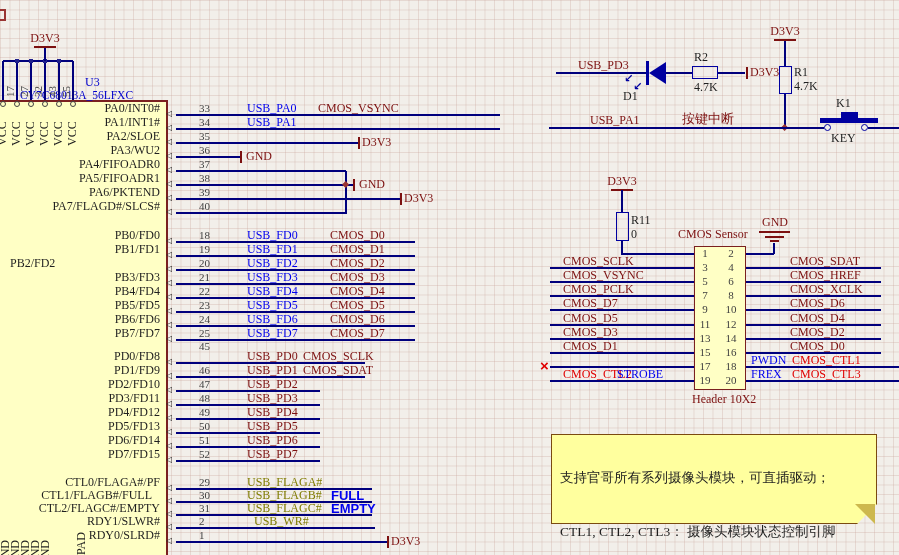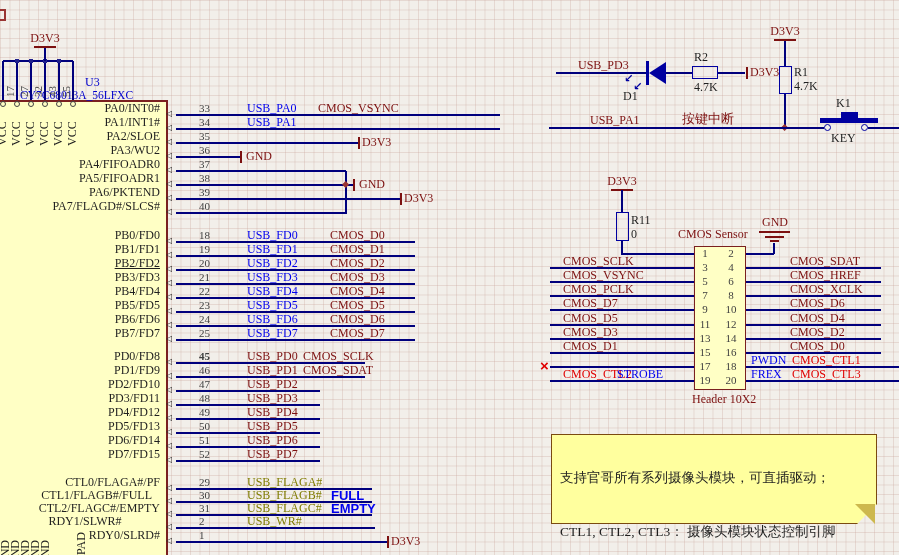--- a/index.html
+++ b/index.html
@@ -126,21 +126,21 @@
     <div class="lbl pin-num" style="position: absolute; left: 199px; top: 229px;">18</div>
     <div style="position: absolute; left: 176px; top: 241px; width: 239px; height: 1.6px; background: rgb(0, 0, 125);"></div>
     <div class="lbl c-blue" style="position: absolute; left: 247px; top: 229px;">USB_FD0</div>
     <div class="lbl c-maroon" style="position: absolute; left: 330px; top: 229px;">CMOS_D0</div>
     <div class="lbl c-dark" style="position: absolute; left: 10px; top: 243px; width: 150px; text-align: right;">PB1/FD1</div>
     <div style="position: absolute; left: 166px; top: 250px; font: 8px &quot;DejaVu Sans&quot;, sans-serif; color: rgb(42, 42, 42);">◁</div>
     <div class="lbl pin-num" style="position: absolute; left: 199px; top: 243px;">19</div>
     <div style="position: absolute; left: 176px; top: 255px; width: 239px; height: 1.6px; background: rgb(0, 0, 125);"></div>
     <div class="lbl c-blue" style="position: absolute; left: 247px; top: 243px;">USB_FD1</div>
     <div class="lbl c-maroon" style="position: absolute; left: 330px; top: 243px;">CMOS_D1</div>
-    <div class="lbl c-dark" style="position: absolute; left: 10px; top: 257px; width: 150px; text-align: right; text-decoration: underline;">PB2/FD2</div>
+    <div class="lbl c-dark" style="position: absolute; left: 10px; top: 257px; width: 150px; text-align: left;">PB2/FD2</div>
     <div style="position: absolute; left: 166px; top: 264px; font: 8px &quot;DejaVu Sans&quot;, sans-serif; color: rgb(42, 42, 42);">◁</div>
     <div class="lbl pin-num" style="position: absolute; left: 199px; top: 257px;">20</div>
     <div style="position: absolute; left: 176px; top: 269px; width: 239px; height: 1.6px; background: rgb(0, 0, 125);"></div>
     <div class="lbl c-blue" style="position: absolute; left: 247px; top: 257px;">USB_FD2</div>
     <div class="lbl c-maroon" style="position: absolute; left: 330px; top: 257px;">CMOS_D2</div>
     <div class="lbl c-dark" style="position: absolute; left: 10px; top: 271px; width: 150px; text-align: right;">PB3/FD3</div>
     <div style="position: absolute; left: 166px; top: 278px; font: 8px &quot;DejaVu Sans&quot;, sans-serif; color: rgb(42, 42, 42);">◁</div>
     <div class="lbl pin-num" style="position: absolute; left: 199px; top: 271px;">21</div>
     <div style="position: absolute; left: 176px; top: 283px; width: 239px; height: 1.6px; background: rgb(0, 0, 125);"></div>
     <div class="lbl c-blue" style="position: absolute; left: 247px; top: 271px;">USB_FD3</div>
@@ -164,21 +164,21 @@
     <div class="lbl c-blue" style="position: absolute; left: 247px; top: 313px;">USB_FD6</div>
     <div class="lbl c-maroon" style="position: absolute; left: 330px; top: 313px;">CMOS_D6</div>
     <div class="lbl c-dark" style="position: absolute; left: 10px; top: 327px; width: 150px; text-align: right;">PB7/FD7</div>
     <div style="position: absolute; left: 166px; top: 334px; font: 8px &quot;DejaVu Sans&quot;, sans-serif; color: rgb(42, 42, 42);">◁</div>
     <div class="lbl pin-num" style="position: absolute; left: 199px; top: 327px;">25</div>
     <div style="position: absolute; left: 176px; top: 339px; width: 239px; height: 1.6px; background: rgb(0, 0, 125);"></div>
     <div class="lbl c-blue" style="position: absolute; left: 247px; top: 327px;">USB_FD7</div>
     <div class="lbl c-maroon" style="position: absolute; left: 330px; top: 327px;">CMOS_D7</div>
     <div class="lbl c-dark" style="position: absolute; left: 10px; top: 350px; width: 150px; text-align: right;">PD0/FD8</div>
     <div style="position: absolute; left: 166px; top: 357px; font: 8px &quot;DejaVu Sans&quot;, sans-serif; color: rgb(42, 42, 42);">◁</div>
-    <div class="lbl pin-num" style="position: absolute; left: 199px; top: 350px; font-weight: bold;">45</div>
+    <div class="lbl pin-num" style="position: absolute; left: 199px; top: 340px;">45</div>
     <div style="position: absolute; left: 176px; top: 362px; width: 189px; height: 1.6px; background: rgb(0, 0, 125);"></div>
     <div class="lbl c-maroon" style="position: absolute; left: 247px; top: 350px;">USB_PD0</div>
     <div class="lbl c-maroon" style="position: absolute; left: 303px; top: 350px;">CMOS_SCLK</div>
     <div class="lbl c-dark" style="position: absolute; left: 10px; top: 364px; width: 150px; text-align: right;">PD1/FD9</div>
     <div style="position: absolute; left: 166px; top: 371px; font: 8px &quot;DejaVu Sans&quot;, sans-serif; color: rgb(42, 42, 42);">◁</div>
     <div class="lbl pin-num" style="position: absolute; left: 199px; top: 364px;">46</div>
     <div style="position: absolute; left: 176px; top: 376px; width: 189px; height: 1.6px; background: rgb(0, 0, 125);"></div>
     <div class="lbl c-maroon" style="position: absolute; left: 247px; top: 364px;">USB_PD1</div>
     <div class="lbl c-maroon" style="position: absolute; left: 303px; top: 364px;">CMOS_SDAT</div>
     <div class="lbl c-dark" style="position: absolute; left: 10px; top: 378px; width: 150px; text-align: right;">PD2/FD10</div>
@@ -221,25 +221,25 @@
     <div class="lbl pin-num" style="position: absolute; left: 199px; top: 489px;">30</div>
     <div style="position: absolute; left: 176px; top: 501px; width: 196px; height: 1.6px; background: rgb(0, 0, 125);"></div>
     <div class="lbl c-olive" style="position: absolute; left: 247px; top: 489px;">USB_FLAGB#</div>
     <div class="lbl tag" style="position: absolute; left: 331px; top: 489px;">FULL</div>
     <div class="lbl c-dark" style="position: absolute; left: 10px; top: 502px; width: 150px; text-align: right;">CTL2/FLAGC#/EMPTY</div>
     <div style="position: absolute; left: 166px; top: 509px; font: 8px &quot;DejaVu Sans&quot;, sans-serif; color: rgb(42, 42, 42);">◁</div>
     <div class="lbl pin-num" style="position: absolute; left: 199px; top: 502px;">31</div>
     <div style="position: absolute; left: 176px; top: 514px; width: 196px; height: 1.6px; background: rgb(0, 0, 125);"></div>
     <div class="lbl c-olive" style="position: absolute; left: 247px; top: 502px;">USB_FLAGC#</div>
     <div class="lbl tag" style="position: absolute; left: 331px; top: 502px;">EMPTY</div>
-    <div class="lbl c-dark" style="position: absolute; left: 10px; top: 515px; width: 150px; text-align: center;">RDY1/SLWR#</div>
+    <div class="lbl c-dark" style="position: absolute; left: 10px; top: 515px; width: 150px; text-align: right;">RDY1/SLWR#</div>
     <div style="position: absolute; left: 166px; top: 522px; font: 8px &quot;DejaVu Sans&quot;, sans-serif; color: rgb(42, 42, 42);">◁</div>
     <div class="lbl pin-num" style="position: absolute; left: 199px; top: 515px;">2</div>
     <div style="position: absolute; left: 176px; top: 527px; width: 199px; height: 1.6px; background: rgb(0, 0, 125);"></div>
-    <div class="lbl c-olive" style="position: absolute; left: 247px; top: 515px;">USB_WR#</div>
+    <div class="lbl c-olive" style="position: absolute; left: 254px; top: 515px;">USB_WR#</div>
     <div class="lbl c-dark" style="position: absolute; left: 10px; top: 529px; width: 150px; text-align: right;">RDY0/SLRD#</div>
     <div style="position: absolute; left: 166px; top: 536px; font: 8px &quot;DejaVu Sans&quot;, sans-serif; color: rgb(42, 42, 42);">◁</div>
     <div class="lbl pin-num" style="position: absolute; left: 199px; top: 529px;">1</div>
     <div style="position: absolute; left: 176px; top: 541px; width: 211px; height: 1.6px; background: rgb(0, 0, 125);"></div>
     <div style="position: absolute; left: 387px; top: 536px; width: 2px; height: 12px; background: rgb(124, 16, 16);"></div>
     <div class="lbl c-maroon" style="position: absolute; left: 391px; top: 535px;">D3V3</div>
     <div style="position: absolute; left: 345px; top: 171px; width: 1.6px; height: 43px; background: rgb(0, 0, 125);"></div>
     <div style="position: absolute; left: 343.4px; top: 182.4px; width: 5.2px; height: 5.2px; background: rgb(153, 52, 50); transform: rotate(45deg);"></div>
     <div style="position: absolute; left: 556px; top: 72px; width: 90px; height: 1.6px; background: rgb(0, 0, 125);"></div>
     <div class="lbl c-maroon" style="position: absolute; left: 578px; top: 59px;">USB_PD3</div>

